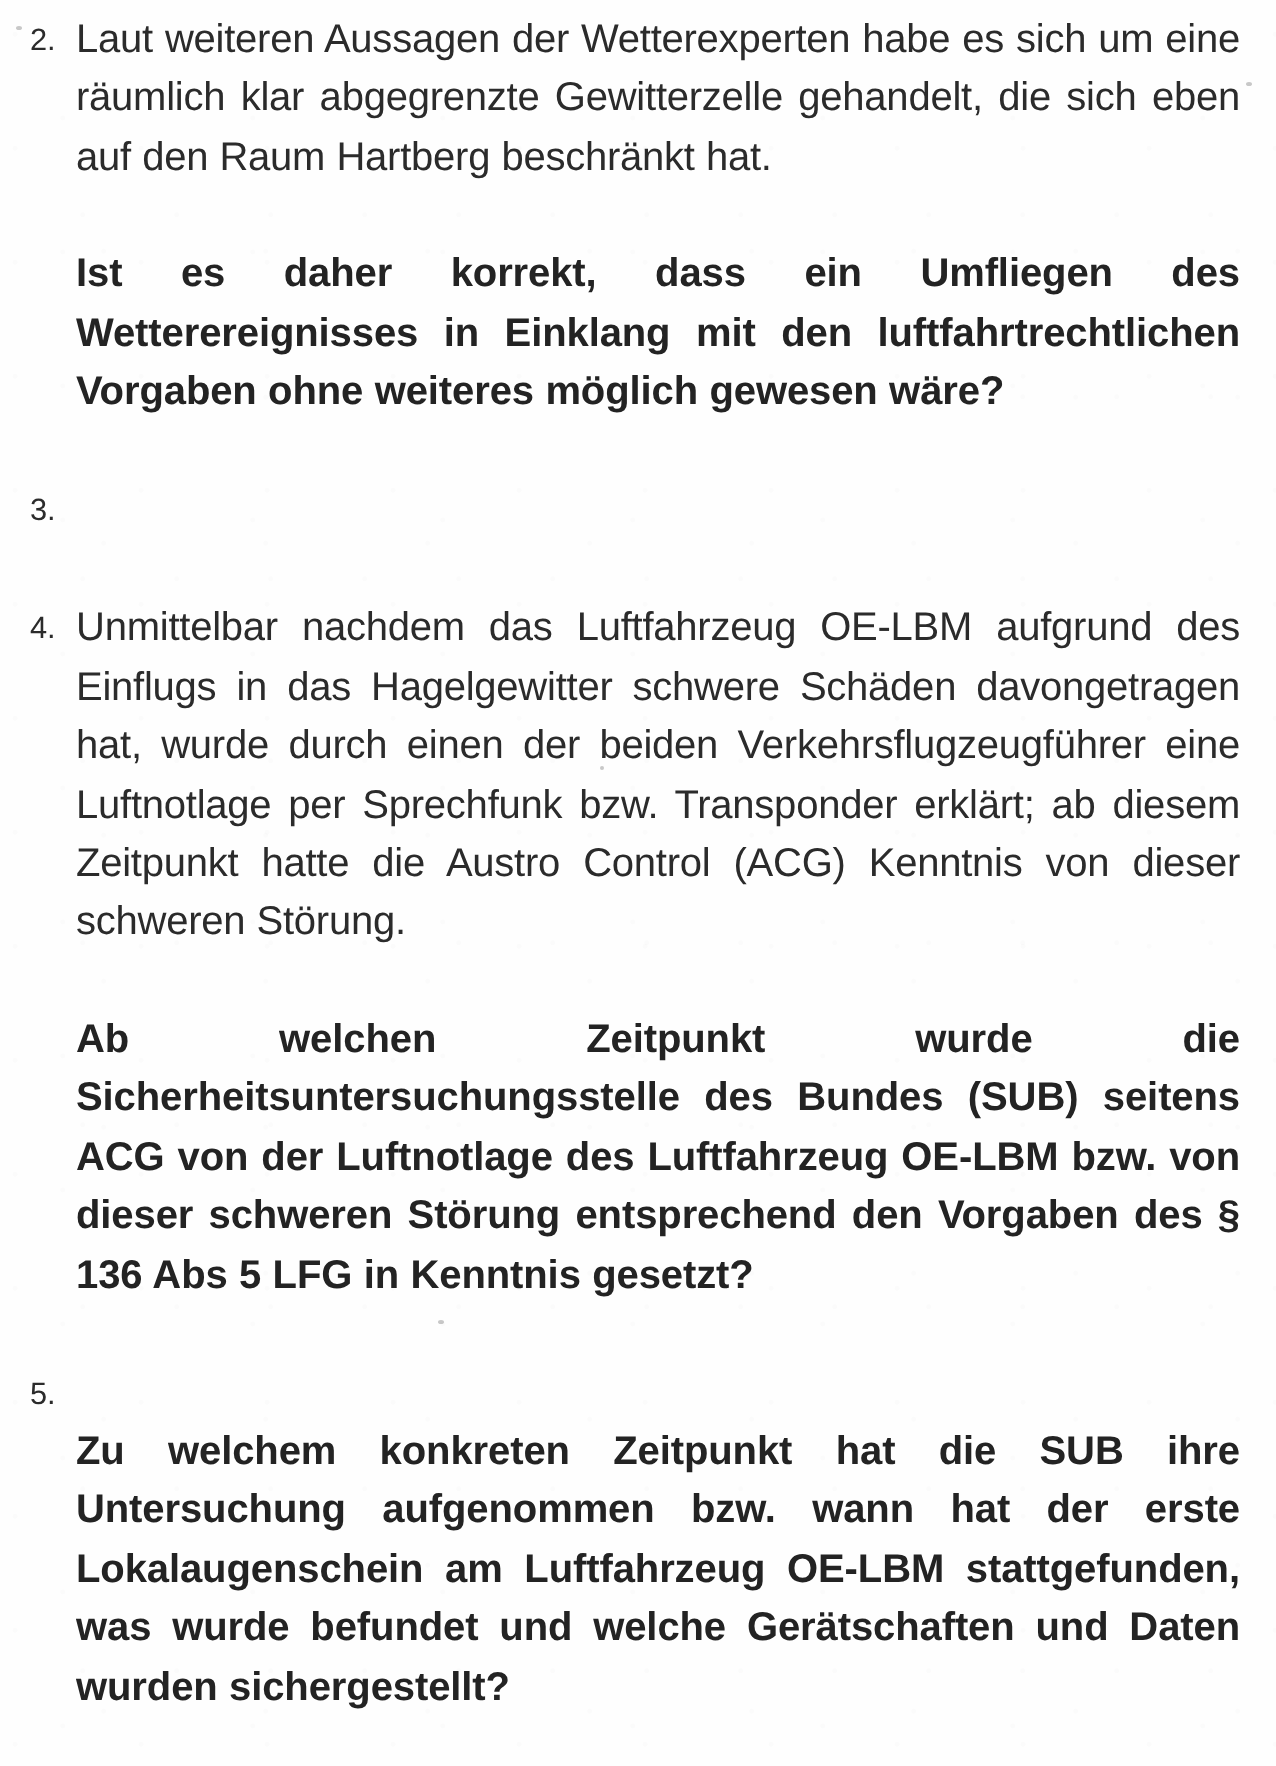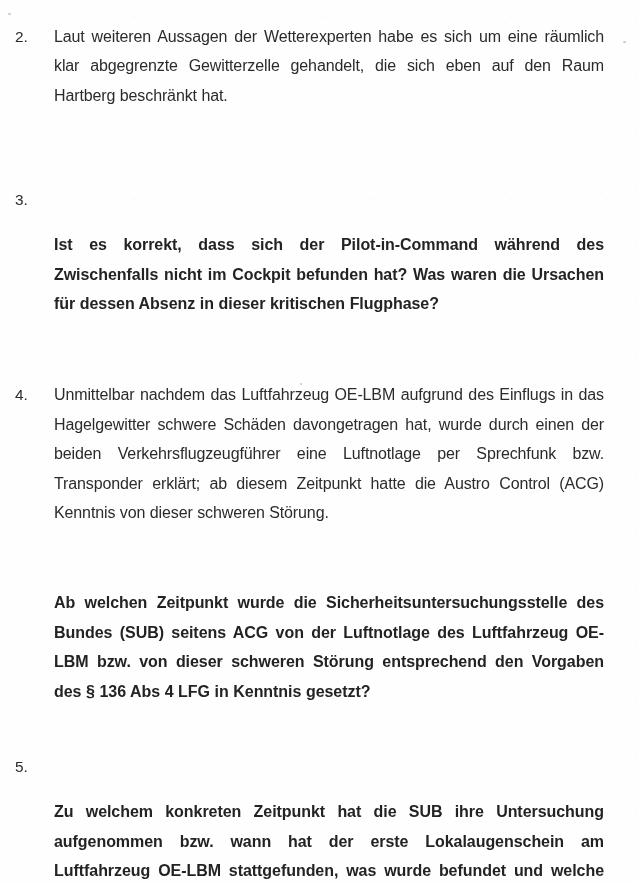--- a/index.html
+++ b/index.html
@@ -53,22 +53,22 @@
     top: 0;
     width: 22px;
     font-size: 15.4px;
     line-height: 29.4px;
     letter-spacing: -0.1px;
     color: #2b2b2b;
     white-space: nowrap;
   }
 
   .para {
-    margin: 16px;
-    font-size: 16px;
+    margin: 0;
+    font-size: 20px;
     line-height: 29.4px;
     text-align: justify;
     text-justify: inter-word;
     letter-spacing: -0.12px;
     word-spacing: 0.2px;
     color: #2b2b2b;
     -webkit-font-smoothing: antialiased;
   }
 
   .para.bold {
@@ -100,37 +100,37 @@
   <div class="speck" style="left:8px;  top:13px;  width:3px; height:2px;"></div>
   <div class="speck" style="left:219px; top:660px; width:3px; height:2px;"></div>
   <div class="speck" style="left:300px; top:383px; width:2px; height:2px;"></div>
 
   <div class="doc-body" style="padding-top:6px;">
 
     <div class="item">
       <div class="item-marker">2.</div>
       <p class="para">Laut weiteren Aussagen der Wetterexperten habe es sich um eine räumlich klar abgegrenzte Gewitterzelle gehandelt, die sich eben auf den Raum Hartberg beschränkt hat.</p>
       <div class="gap-inner"></div>
+      <p class="para bold">Ist es daher korrekt, dass ein Umfliegen des Wetterereignisses in Einklang mit den luftfahrtrechtlichen Vorgaben ohne weiteres möglich gewesen wäre?</p>
     </div>
 
     <div class="gap-item"></div>
 
     <div class="item">
       <div class="item-marker">3.</div>
       <div class="gap-inner"></div>
-      <p class="para bold">Ist es korrekt, dass sich der Pilot-in-Command während des Zwischenfalls nicht im Cockpit befunden hat? Was waren die Ursachen für dessen Absenz in dieser kritischen Flugphase?</p>
     </div>
 
     <div class="gap-item"></div>
 
     <div class="item">
       <div class="item-marker">4.</div>
       <p class="para">Unmittelbar nachdem das Luftfahrzeug OE-LBM aufgrund des Einflugs in das Hagelgewitter schwere Schäden davongetragen hat, wurde durch einen der beiden Verkehrsflugzeugführer eine Luftnotlage per Sprechfunk bzw. Transponder erklärt; ab diesem Zeitpunkt hatte die Austro Control (ACG) Kenntnis von dieser schweren Störung.</p>
       <div class="gap-inner"></div>
-      <p class="para bold">Ab welchen Zeitpunkt wurde die Sicherheitsuntersuchungsstelle des Bundes (SUB) seitens ACG von der Luftnotlage des Luftfahrzeug OE-LBM bzw. von dieser schweren Störung entsprechend den Vorgaben des § 136 Abs 4 LFG in Kenntnis gesetzt?</p>
+      <p class="para bold">Ab welchen Zeitpunkt wurde die Sicherheitsuntersuchungsstelle des Bundes (SUB) seitens ACG von der Luftnotlage des Luftfahrzeug OE-LBM bzw. von dieser schweren Störung entsprechend den Vorgaben des § 136 Abs 5 LFG in Kenntnis gesetzt?</p>
     </div>
 
     <div class="gap-item"></div>
 
     <div class="item">
       <div class="item-marker">5.</div>
       <div class="gap-inner"></div>
       <p class="para bold">Zu welchem konkreten Zeitpunkt hat die SUB ihre Untersuchung aufgenommen bzw. wann hat der erste Lokalaugenschein am Luftfahrzeug OE-LBM stattgefunden, was wurde befundet und welche Gerätschaften und Daten wurden sichergestellt?</p>
     </div>
 

